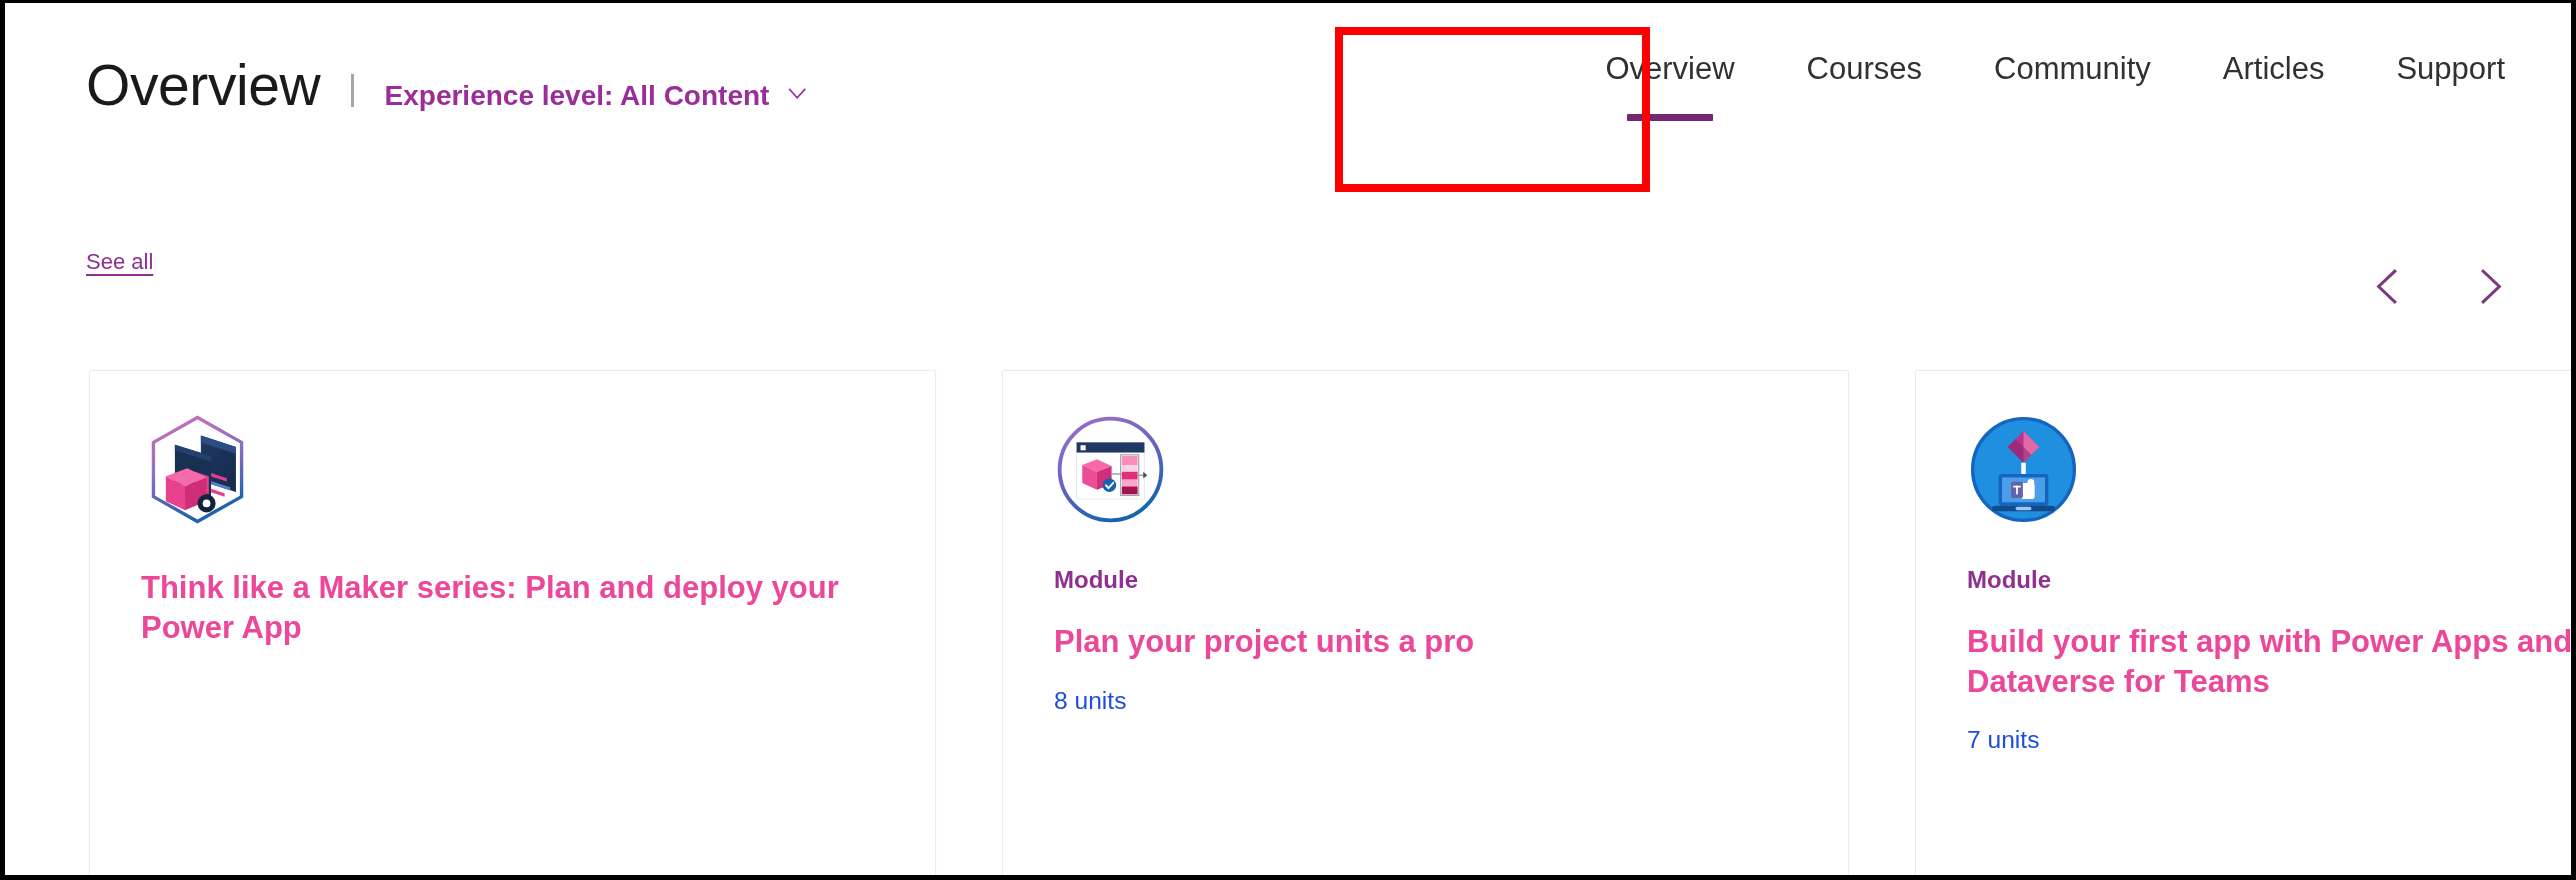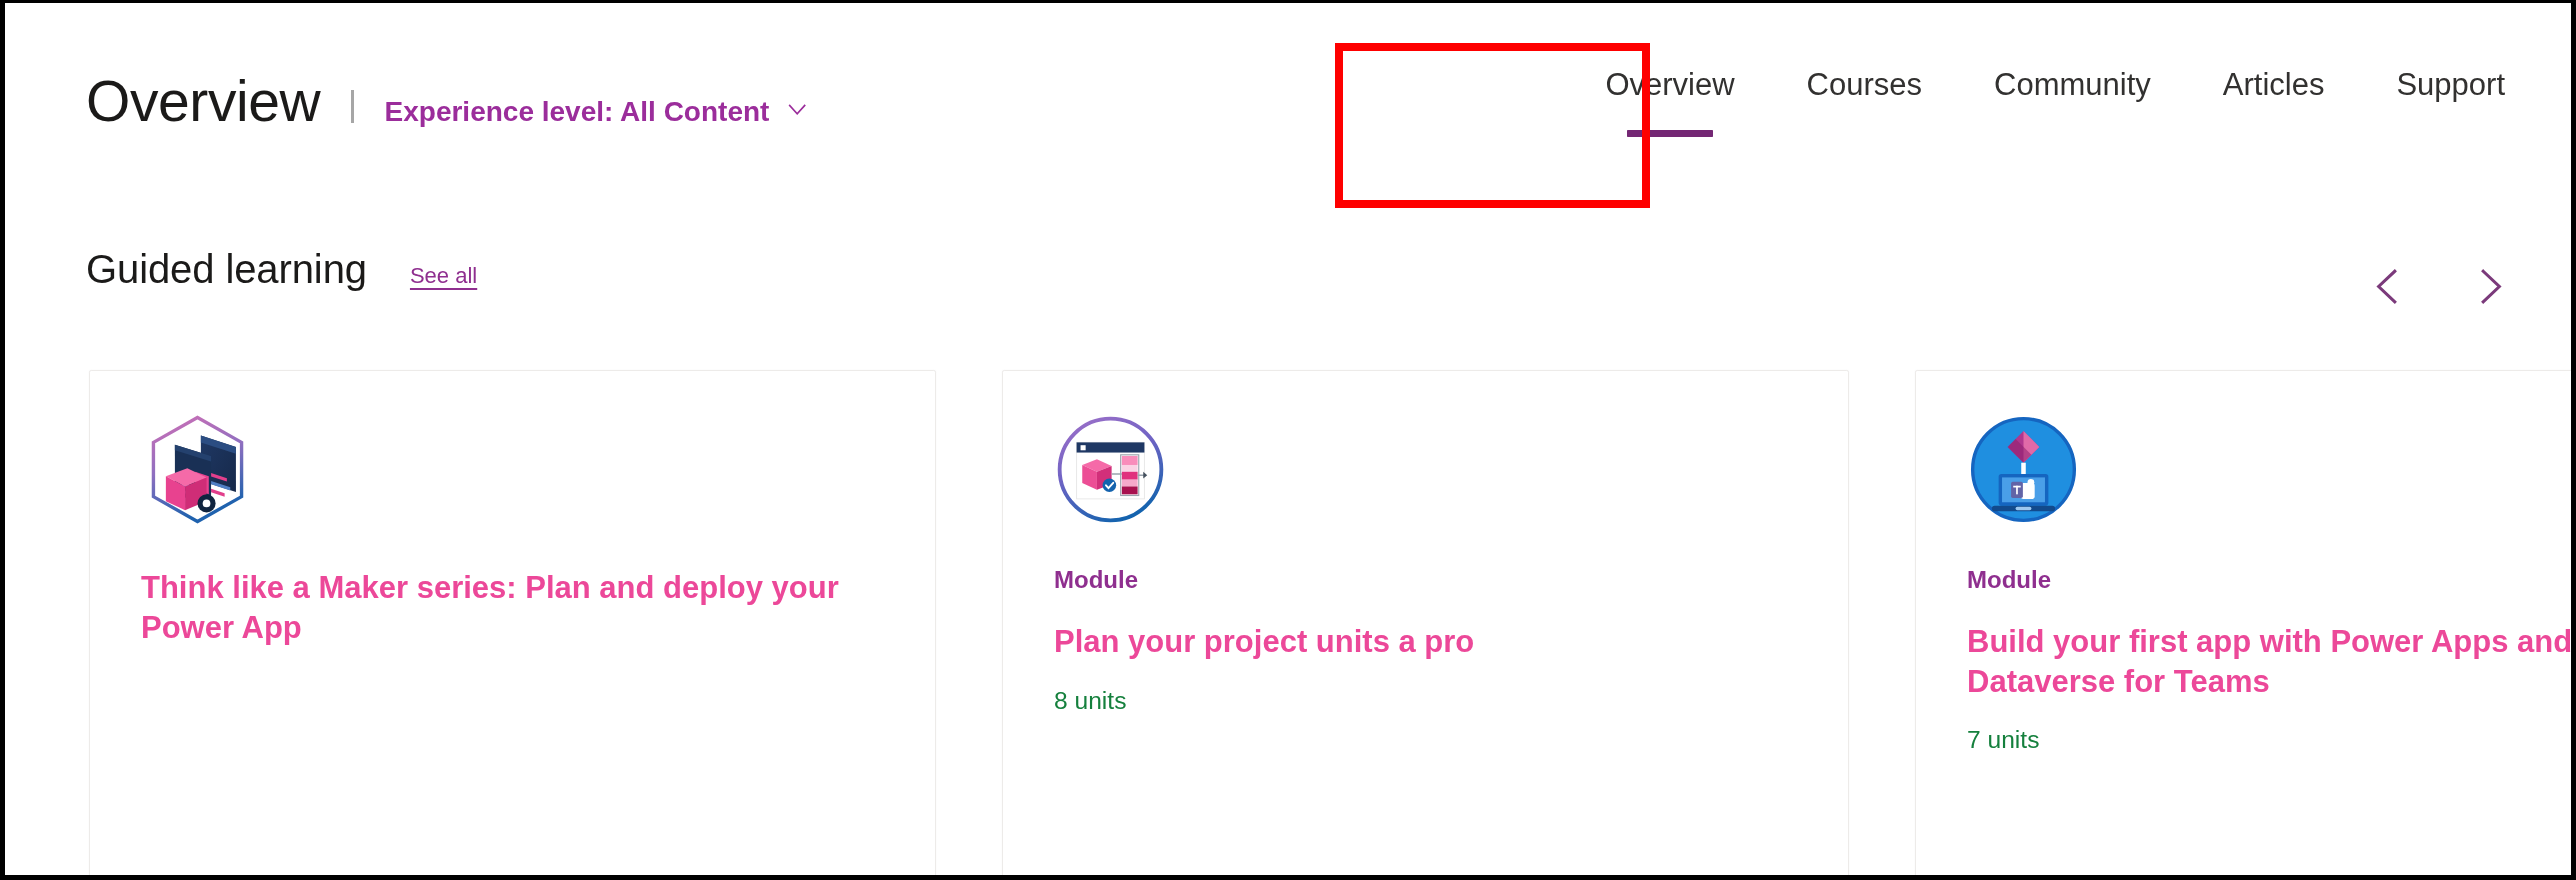--- a/index.html
+++ b/index.html
@@ -27,21 +27,21 @@
     position: relative;
     width: 100%;
     height: 100%;
     background: #ffffff;
     overflow: hidden;
   }
 
   
   #header {
     position: absolute;
-    left: 0; top: 16px;
+    left: 0; top: 0;
     width: 100%;
     height: 186px;
   }
 
   #page-title-row {
     position: absolute;
     left: 81px;
     top: 54px;
     display: flex;
     align-items: baseline;
@@ -223,21 +223,21 @@
     line-height: 1.28;
     margin-bottom: 27px;
     white-space: nowrap;
   }
 
   .card-title.wrap { white-space: normal; }
 
   .card-meta {
     font-size: 24.6px;
     font-weight: 400;
-    color: #15803d;
+    color: #1d4ed8;
     line-height: 1;
   }
 
   
   .card.clipped { flex: 0 0 847px; }
 </style>
 </head>
 <body>
 
 <div id="screen">
@@ -274,21 +274,20 @@
       </div>
       <div class="nav-tab">
         <span>Support</span>
       </div>
     </div>
 
     <div id="tab-highlight-box"></div>
   </div>
 
   <div id="section-head">
-    <span id="section-title">Guided learning</span>
     <span id="see-all-link">See all</span>
   </div>
 
   <div id="carousel-controls">
     <span class="carousel-arrow">
       <svg viewBox="0 0 24 24" width="43" height="43" fill="none" stroke="#7b3a7b" stroke-width="1.7" stroke-linecap="square" stroke-linejoin="miter">
         <polyline points="15.5,3.5 6.5,12 15.5,20.5"></polyline>
       </svg>
     </span>
     <span class="carousel-arrow">

